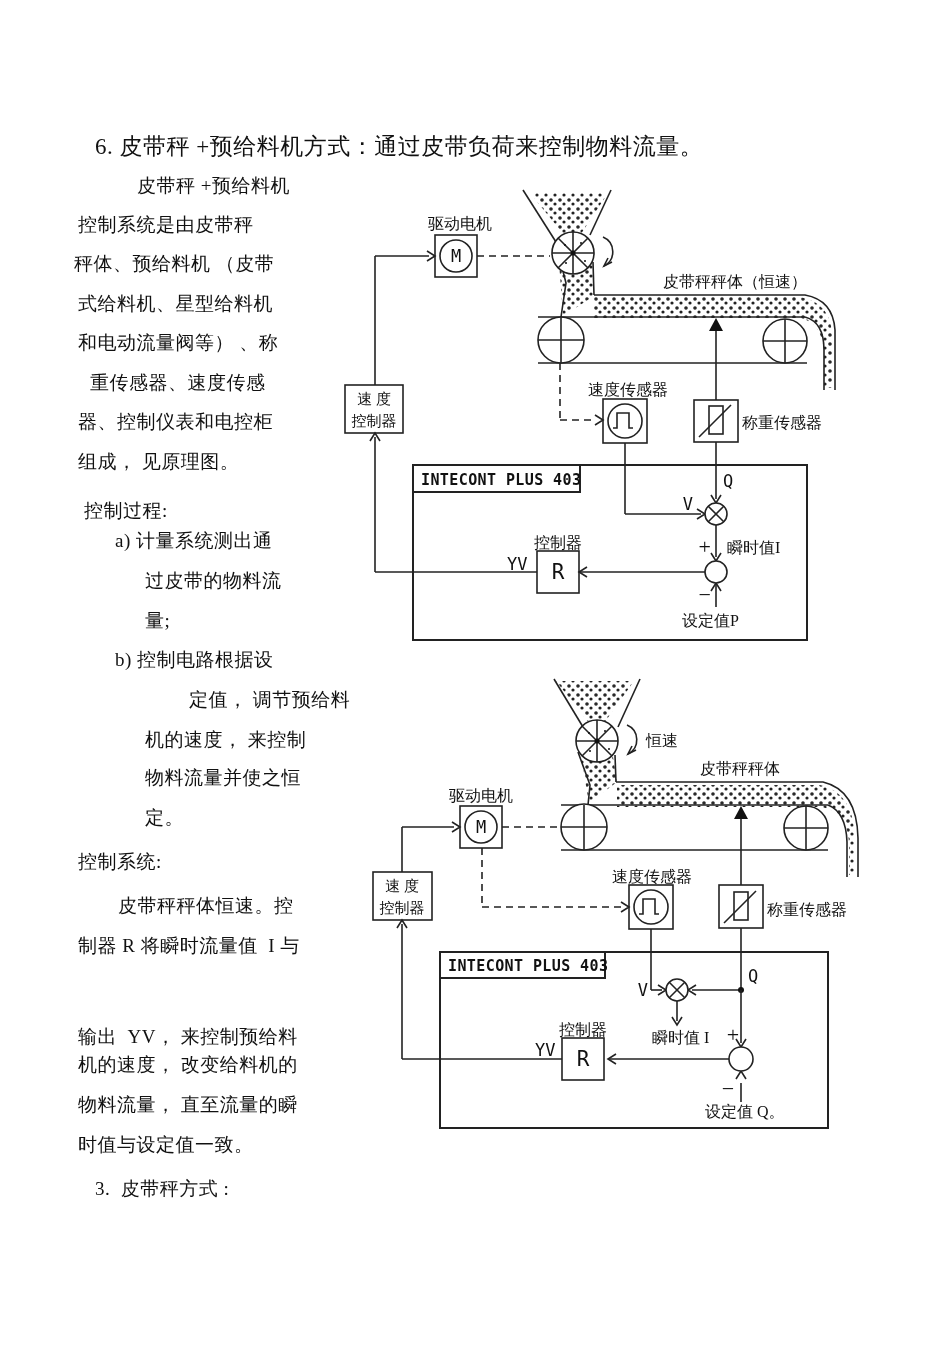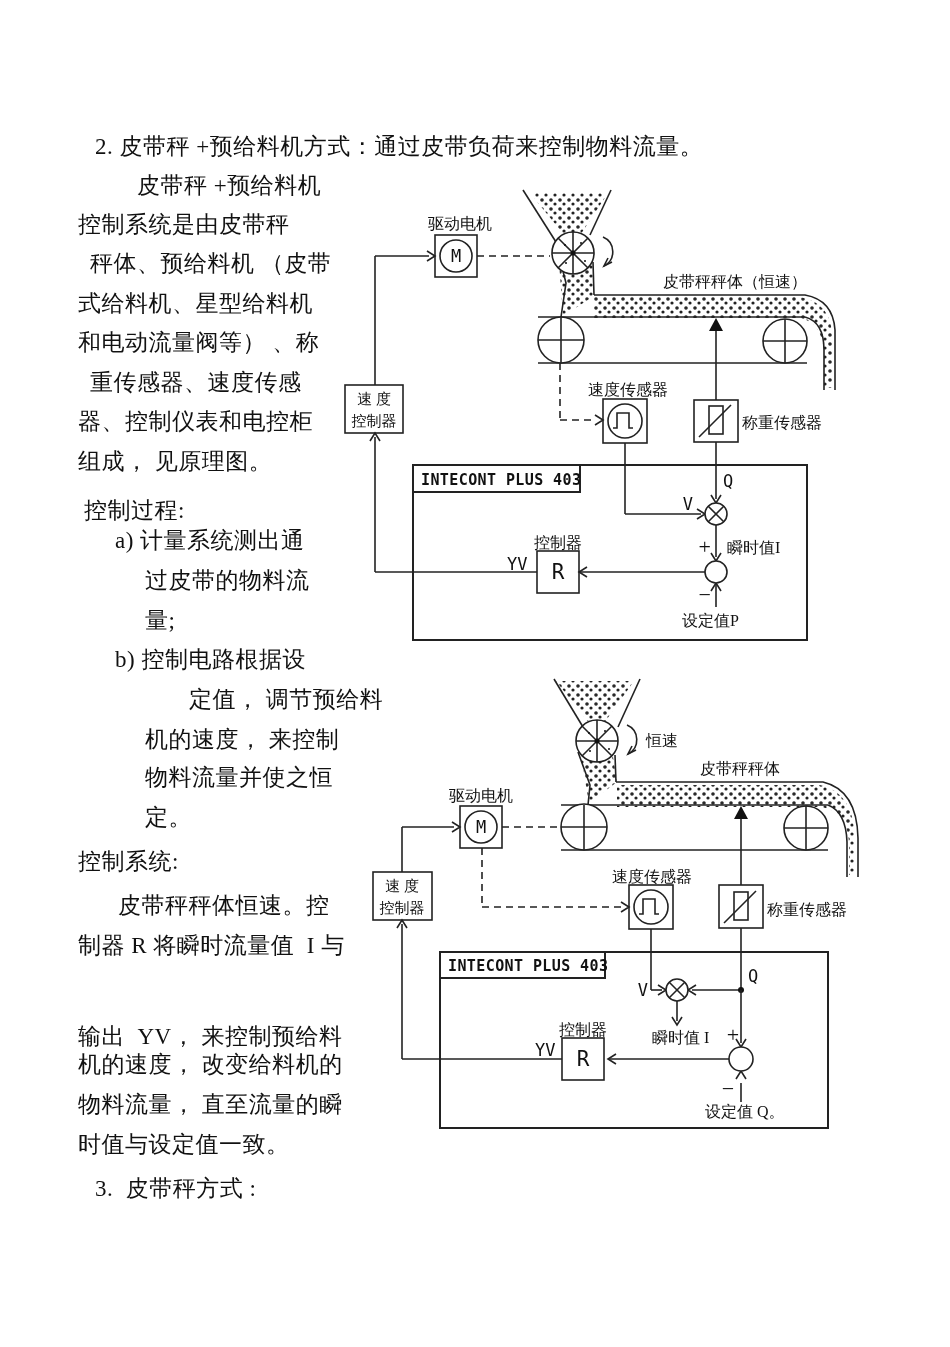--- a/index.html
+++ b/index.html
@@ -1,43 +1,43 @@
 <!DOCTYPE html>
 <html><head>
 <meta charset="utf-8">
 <style>
   html,body{margin:0;padding:0;background:#ffffff;}
   .page{position:relative;width:950px;height:1347px;background:#ffffff;overflow:hidden;
         font-family:"Liberation Serif",serif;color:#111;}
   .heading{position:absolute;font-size:23px;white-space:pre;letter-spacing:0.5px;}
-  .bline{position:absolute;font-size:23px;line-height:25px;white-space:pre;letter-spacing:0.5px;text-align:right;}
+  .bline{position:absolute;font-size:19px;line-height:25px;white-space:pre;letter-spacing:0.5px;text-align:right;}
   svg{position:absolute;}
   svg line, svg path, svg polyline, svg rect, svg circle{stroke:#222;fill:none;stroke-width:1.6;}
   svg .thk{stroke-width:2;}
   svg .dash{stroke-dasharray:7 5;}
   svg .fillblk{fill:#111;stroke:none;}
   svg .dotfill{fill:url(#dotp);stroke:none;}
   svg .wht{fill:#fff;}
   svg text{fill:#111;stroke:none;font-family:"Liberation Serif",serif;}
   svg .cjk{font-size:16px;}
   svg .cjk15{font-size:15px;}
   svg .sym{font-family:"DejaVu Sans Mono",monospace;font-size:17px;}
   svg .big{font-size:22px;}
   svg .ttl{font-family:"DejaVu Sans Mono",monospace;font-size:15px;font-weight:bold;letter-spacing:0.4px;}
 </style>
 </head>
 <body>
 
 <div class="page">
 
-  <div class="heading" style="left:95px;top:131px;">2. 皮带秤 +预给料机方式：通过皮带负荷来控制物料流量。</div>
+  <div class="heading" style="left:95px;top:131px;">6. 皮带秤 +预给料机方式：通过皮带负荷来控制物料流量。</div>
 
   <div class="bline" style="left:137px;top:173px;">皮带秤 +预给料机</div>
   <div class="bline" style="left:78px;top:212px;">控制系统是由皮带秤</div>
-  <div class="bline" style="left:90px;top:251px;">秤体、预给料机 （皮带</div>
+  <div class="bline" style="left:74px;top:251px;">秤体、预给料机 （皮带</div>
   <div class="bline" style="left:78px;top:291px;">式给料机、星型给料机</div>
   <div class="bline" style="left:78px;top:330px;">和电动流量阀等） 、称</div>
   <div class="bline" style="left:90px;top:370px;">重传感器、速度传感</div>
   <div class="bline" style="left:78px;top:409px;">器、控制仪表和电控柜</div>
   <div class="bline" style="left:78px;top:449px;">组成， 见原理图。</div>
   <div class="bline" style="left:84px;top:498px;">控制过程:</div>
   <div class="bline" style="left:115px;top:528px;">a) 计量系统测出通</div>
   <div class="bline" style="left:145px;top:568px;">过皮带的物料流</div>
   <div class="bline" style="left:145px;top:608px;">量;</div>
   <div class="bline" style="left:115px;top:647px;">b) 控制电路根据设</div>

